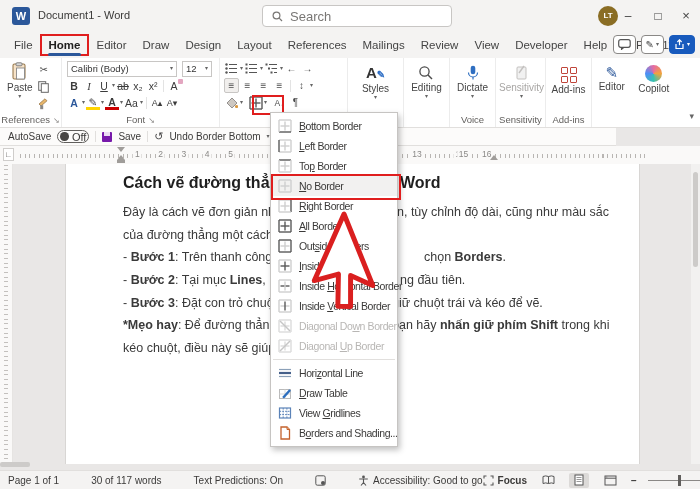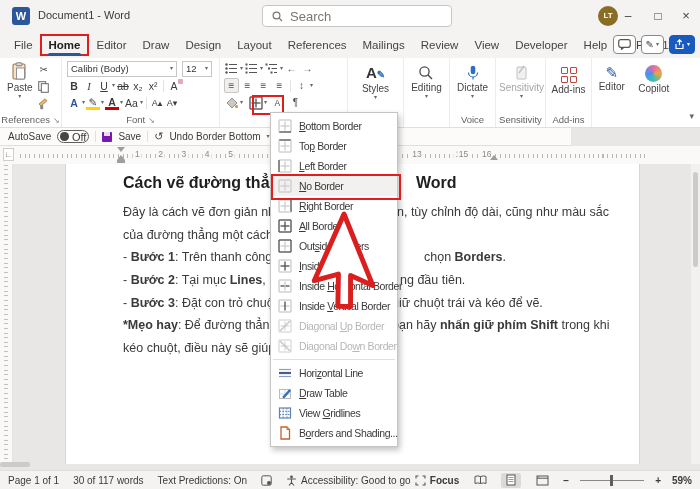--- a/index.html
+++ b/index.html
@@ -65,21 +65,21 @@
   .g-ec{width:84px;display:flex;justify-content:space-around;border-right:none;}
   .ribbon-chev{position:absolute;right:6px;bottom:6px;font-size:9px;color:#666;}
   .addins-ic{display:grid;grid-template-columns:7px 7px;grid-template-rows:7px 7px;gap:2px;}
   .addins-ic i{border:1.6px solid #c0453a;border-radius:1px;}
   .copilot-ic{width:17px;height:17px;border-radius:50%;background:conic-gradient(#e66ba2,#f2a33c,#37c2b1,#4e8ef7,#e66ba2);}
   .styles-ic{font-size:15px;font-weight:bold;color:#333;line-height:15px;}
   .styles-ic em{font-style:normal;color:#2b6cc4;font-size:10px;}
   .editor-ic{color:#2b579a;font-size:15px;line-height:15px;}
 
   
-  .quickbar{position:absolute;left:0;top:128px;width:571px;height:18px;background:#fcfbfa;border-bottom:1px solid #e1dfdd;
+  .quickbar{position:absolute;left:0;top:128px;width:616px;height:18px;background:#fcfbfa;border-bottom:1px solid #e1dfdd;
     display:flex;align-items:center;padding-left:8px;font-size:10px;color:#3b3a39;gap:6px;}
   .toggle{width:32px;height:13px;border:1px solid #605e5c;border-radius:7px;display:flex;align-items:center;padding:0 2px;gap:3px;}
   .knob{width:9px;height:9px;border-radius:50%;background:#484644;}
   .toggle span{font-size:11px;color:#3b3a39;}
   .qsep{width:1px;height:11px;background:#e1dfdd;}
   .saveic{width:10px;height:10px;background:#7719aa;border-radius:1px;position:relative;}
   .saveic::after{content:"";position:absolute;left:2px;top:0;width:6px;height:4px;background:#fff;opacity:.85;}
   .uicon{font-size:11px;color:#444;}
 
   
@@ -103,21 +103,21 @@
   .docline.heading{font-size:16px;color:#1f1f1f;}
   .frag{position:absolute;top:0;}
   .frag b{font-weight:bold;}
   .vscroll{position:absolute;right:0;top:0;width:9px;height:100%;background:#f2f1f0;}
   .vthumb{position:absolute;right:2px;top:8px;width:5px;height:95px;border-radius:3px;background:#cdcbc9;}
   .hscroll{position:absolute;left:0;top:298px;width:30px;height:5px;background:#cdcbc9;border-radius:2px;}
 
   
   .statusbar{position:absolute;left:0;top:470px;width:700px;height:19px;background:#f4f3f2;border-top:1px solid #e1dfdd;
     display:flex;align-items:center;font-size:10px;color:#3b3a39;padding:0 8px;}
-  .sleft{display:flex;align-items:center;gap:14px;}
+  .sleft{display:flex;align-items:center;gap:32px;}
   .sright{margin-left:auto;display:flex;align-items:center;gap:11px;font-weight:bold;}
   .sitem{display:flex;align-items:center;gap:4px;white-space:nowrap;}
   .viewbtn{width:20px;height:15px;display:flex;align-items:center;justify-content:center;border-radius:2px;}
   .viewbtn.selected{background:#dcdad8;}
   .slider{width:64px;height:1px;background:#8a8886;position:relative;}
   .sthumb{position:absolute;left:30px;top:-5px;width:3px;height:11px;background:#605e5c;}
 
   
   .menu{position:absolute;left:270px;top:112px;width:128px;background:#fff;border:1px solid #c6c4c2;
     box-shadow:2px 3px 6px rgba(0,0,0,.25);z-index:50;padding:3px 0;}
@@ -448,21 +448,21 @@
     <div class="ind-first"></div>
     <div class="ind-hang"></div>
     <div class="ind-right"></div>
   </div>
 
   <div class="docarea">
     <div class="vruler"></div>
     <div class="page" id="doc-page">
         <div class="docline heading" style="top: 10px;">
           <span class="frag" style="left: 57px;"><b>Cách vẽ đường thẳng</b></span>
-          <span class="frag" style="left: 350px;"><b>Word</b></span>
+          <span class="frag" style="left: 334px;"><b>Word</b></span>
         </div>
         <div class="docline" style="top: 41px;">
           <span class="frag" style="left: 57px;"><span>Đây là cách vẽ đơn giản nhất t</span></span>
           <span class="frag" style="left: 331px;"><span>n, tùy chỉnh độ dài, cũng như màu sắc</span></span>
         </div>
         <div class="docline" style="top: 64px;">
           <span class="frag" style="left: 57px;"><span>của đường thẳng một cách lin</span></span>
         </div>
         <div class="docline" style="top: 86px;">
           <span class="frag" style="left: 57px;"><span>- </span><b>Bước 1</b><span>: Trên thanh công cụ,</span></span>
@@ -500,43 +500,43 @@
             <line x1="1" y1="1" x2="1" y2="13" stroke="#cfcfcf" stroke-width="1.4"></line>
             <line x1="2.5" y1="7" x2="11.5" y2="7" stroke="#cfcfcf" stroke-width="1.4"></line>
             <line x1="7" y1="2.5" x2="7" y2="11.5" stroke="#cfcfcf" stroke-width="1.4"></line>
           </svg>
         </span>
         <span><u>B</u>ottom Border</span>
       </div>
       <div class="menu-item">
         <span class="mic">
           <svg width="14" height="14" viewBox="0 0 14 14">
+            <line x1="1" y1="1" x2="13" y2="1" stroke="#cfcfcf" stroke-width="1.4"></line>
+            <line x1="13" y1="1" x2="13" y2="13" stroke="#cfcfcf" stroke-width="1.4"></line>
+            <line x1="1" y1="13" x2="13" y2="13" stroke="#cfcfcf" stroke-width="1.4"></line>
+            <line x1="1" y1="1" x2="1" y2="13" stroke="#5a5a5a" stroke-width="1.4"></line>
+            <line x1="2.5" y1="7" x2="11.5" y2="7" stroke="#cfcfcf" stroke-width="1.4"></line>
+            <line x1="7" y1="2.5" x2="7" y2="11.5" stroke="#cfcfcf" stroke-width="1.4"></line>
+          </svg>
+        </span>
+        <span><u>L</u>eft Border</span>
+      </div>
+      <div class="menu-item">
+        <span class="mic">
+          <svg width="14" height="14" viewBox="0 0 14 14">
             <line x1="1" y1="1" x2="13" y2="1" stroke="#5a5a5a" stroke-width="1.4"></line>
             <line x1="13" y1="1" x2="13" y2="13" stroke="#cfcfcf" stroke-width="1.4"></line>
             <line x1="1" y1="13" x2="13" y2="13" stroke="#cfcfcf" stroke-width="1.4"></line>
             <line x1="1" y1="1" x2="1" y2="13" stroke="#cfcfcf" stroke-width="1.4"></line>
             <line x1="2.5" y1="7" x2="11.5" y2="7" stroke="#cfcfcf" stroke-width="1.4"></line>
             <line x1="7" y1="2.5" x2="7" y2="11.5" stroke="#cfcfcf" stroke-width="1.4"></line>
           </svg>
         </span>
         <span>To<u>p</u> Border</span>
       </div>
-      <div class="menu-item">
-        <span class="mic">
-          <svg width="14" height="14" viewBox="0 0 14 14">
-            <line x1="1" y1="1" x2="13" y2="1" stroke="#cfcfcf" stroke-width="1.4"></line>
-            <line x1="13" y1="1" x2="13" y2="13" stroke="#cfcfcf" stroke-width="1.4"></line>
-            <line x1="1" y1="13" x2="13" y2="13" stroke="#cfcfcf" stroke-width="1.4"></line>
-            <line x1="1" y1="1" x2="1" y2="13" stroke="#5a5a5a" stroke-width="1.4"></line>
-            <line x1="2.5" y1="7" x2="11.5" y2="7" stroke="#cfcfcf" stroke-width="1.4"></line>
-            <line x1="7" y1="2.5" x2="7" y2="11.5" stroke="#cfcfcf" stroke-width="1.4"></line>
-          </svg>
-        </span>
-        <span><u>L</u>eft Border</span>
-      </div>
       <div class="menu-item highlighted">
         <span class="mic">
           <svg width="14" height="14" viewBox="0 0 14 14">
             <line x1="1" y1="1" x2="13" y2="1" stroke="#cfcfcf" stroke-width="1.4"></line>
             <line x1="13" y1="1" x2="13" y2="13" stroke="#cfcfcf" stroke-width="1.4"></line>
             <line x1="1" y1="13" x2="13" y2="13" stroke="#cfcfcf" stroke-width="1.4"></line>
             <line x1="1" y1="1" x2="1" y2="13" stroke="#cfcfcf" stroke-width="1.4"></line>
             <line x1="2.5" y1="7" x2="11.5" y2="7" stroke="#cfcfcf" stroke-width="1.4"></line>
             <line x1="7" y1="2.5" x2="7" y2="11.5" stroke="#cfcfcf" stroke-width="1.4"></line>
           </svg>
@@ -613,48 +613,48 @@
           <svg width="14" height="14" viewBox="0 0 14 14">
             <line x1="1" y1="1" x2="13" y2="1" stroke="#cfcfcf" stroke-width="1.4"></line>
             <line x1="13" y1="1" x2="13" y2="13" stroke="#cfcfcf" stroke-width="1.4"></line>
             <line x1="1" y1="13" x2="13" y2="13" stroke="#cfcfcf" stroke-width="1.4"></line>
             <line x1="1" y1="1" x2="1" y2="13" stroke="#cfcfcf" stroke-width="1.4"></line>
             <line x1="2.5" y1="7" x2="11.5" y2="7" stroke="#cfcfcf" stroke-width="1.4"></line>
             <line x1="7" y1="2.5" x2="7" y2="11.5" stroke="#5a5a5a" stroke-width="1.4"></line>
           </svg>
         </span>
         <span>Inside <u>V</u>ertical Border</span>
+      </div>
+      <div class="menu-item disabled">
+        <span class="mic">
+          <svg width="14" height="14" viewBox="0 0 14 14">
+            <line x1="1" y1="1" x2="13" y2="1" stroke="#dcdcdc" stroke-width="1.4"></line>
+            <line x1="13" y1="1" x2="13" y2="13" stroke="#dcdcdc" stroke-width="1.4"></line>
+            <line x1="1" y1="13" x2="13" y2="13" stroke="#dcdcdc" stroke-width="1.4"></line>
+            <line x1="1" y1="1" x2="1" y2="13" stroke="#dcdcdc" stroke-width="1.4"></line>
+            <line x1="2.5" y1="7" x2="11.5" y2="7" stroke="#dcdcdc" stroke-width="1.4"></line>
+            <line x1="7" y1="2.5" x2="7" y2="11.5" stroke="#dcdcdc" stroke-width="1.4"></line>
+            <line x1="2" y1="2" x2="12" y2="12" stroke="#c6c6c6" stroke-width="1.4"></line>
+          </svg>
+        </span>
+        <span>Diagonal Do<u>w</u>n Border</span>
       </div>
       <div class="menu-item disabled">
         <span class="mic">
           <svg width="14" height="14" viewBox="0 0 14 14">
             <line x1="1" y1="1" x2="13" y2="1" stroke="#dcdcdc" stroke-width="1.4"></line>
             <line x1="13" y1="1" x2="13" y2="13" stroke="#dcdcdc" stroke-width="1.4"></line>
             <line x1="1" y1="13" x2="13" y2="13" stroke="#dcdcdc" stroke-width="1.4"></line>
             <line x1="1" y1="1" x2="1" y2="13" stroke="#dcdcdc" stroke-width="1.4"></line>
             <line x1="2.5" y1="7" x2="11.5" y2="7" stroke="#dcdcdc" stroke-width="1.4"></line>
             <line x1="7" y1="2.5" x2="7" y2="11.5" stroke="#dcdcdc" stroke-width="1.4"></line>
             <line x1="2" y1="12" x2="12" y2="2" stroke="#c6c6c6" stroke-width="1.4"></line>
           </svg>
         </span>
         <span>Diagonal <u>U</u>p Border</span>
-      </div>
-      <div class="menu-item disabled">
-        <span class="mic">
-          <svg width="14" height="14" viewBox="0 0 14 14">
-            <line x1="1" y1="1" x2="13" y2="1" stroke="#dcdcdc" stroke-width="1.4"></line>
-            <line x1="13" y1="1" x2="13" y2="13" stroke="#dcdcdc" stroke-width="1.4"></line>
-            <line x1="1" y1="13" x2="13" y2="13" stroke="#dcdcdc" stroke-width="1.4"></line>
-            <line x1="1" y1="1" x2="1" y2="13" stroke="#dcdcdc" stroke-width="1.4"></line>
-            <line x1="2.5" y1="7" x2="11.5" y2="7" stroke="#dcdcdc" stroke-width="1.4"></line>
-            <line x1="7" y1="2.5" x2="7" y2="11.5" stroke="#dcdcdc" stroke-width="1.4"></line>
-            <line x1="2" y1="2" x2="12" y2="12" stroke="#c6c6c6" stroke-width="1.4"></line>
-          </svg>
-        </span>
-        <span>Diagonal Do<u>w</u>n Border</span>
       </div>
       <div class="menu-sep"></div>
       <div class="menu-item">
         <span class="mic">
           <svg width="14" height="14" viewBox="0 0 14 14">
             <line x1="1" y1="3.5" x2="13" y2="3.5" stroke="#8ba0b8" stroke-width="1.2"></line>
             <line x1="1" y1="7" x2="13" y2="7" stroke="#45608a" stroke-width="2.2"></line>
             <line x1="1" y1="10.5" x2="13" y2="10.5" stroke="#8ba0b8" stroke-width="1.2"></line>
           </svg>
         </span>

